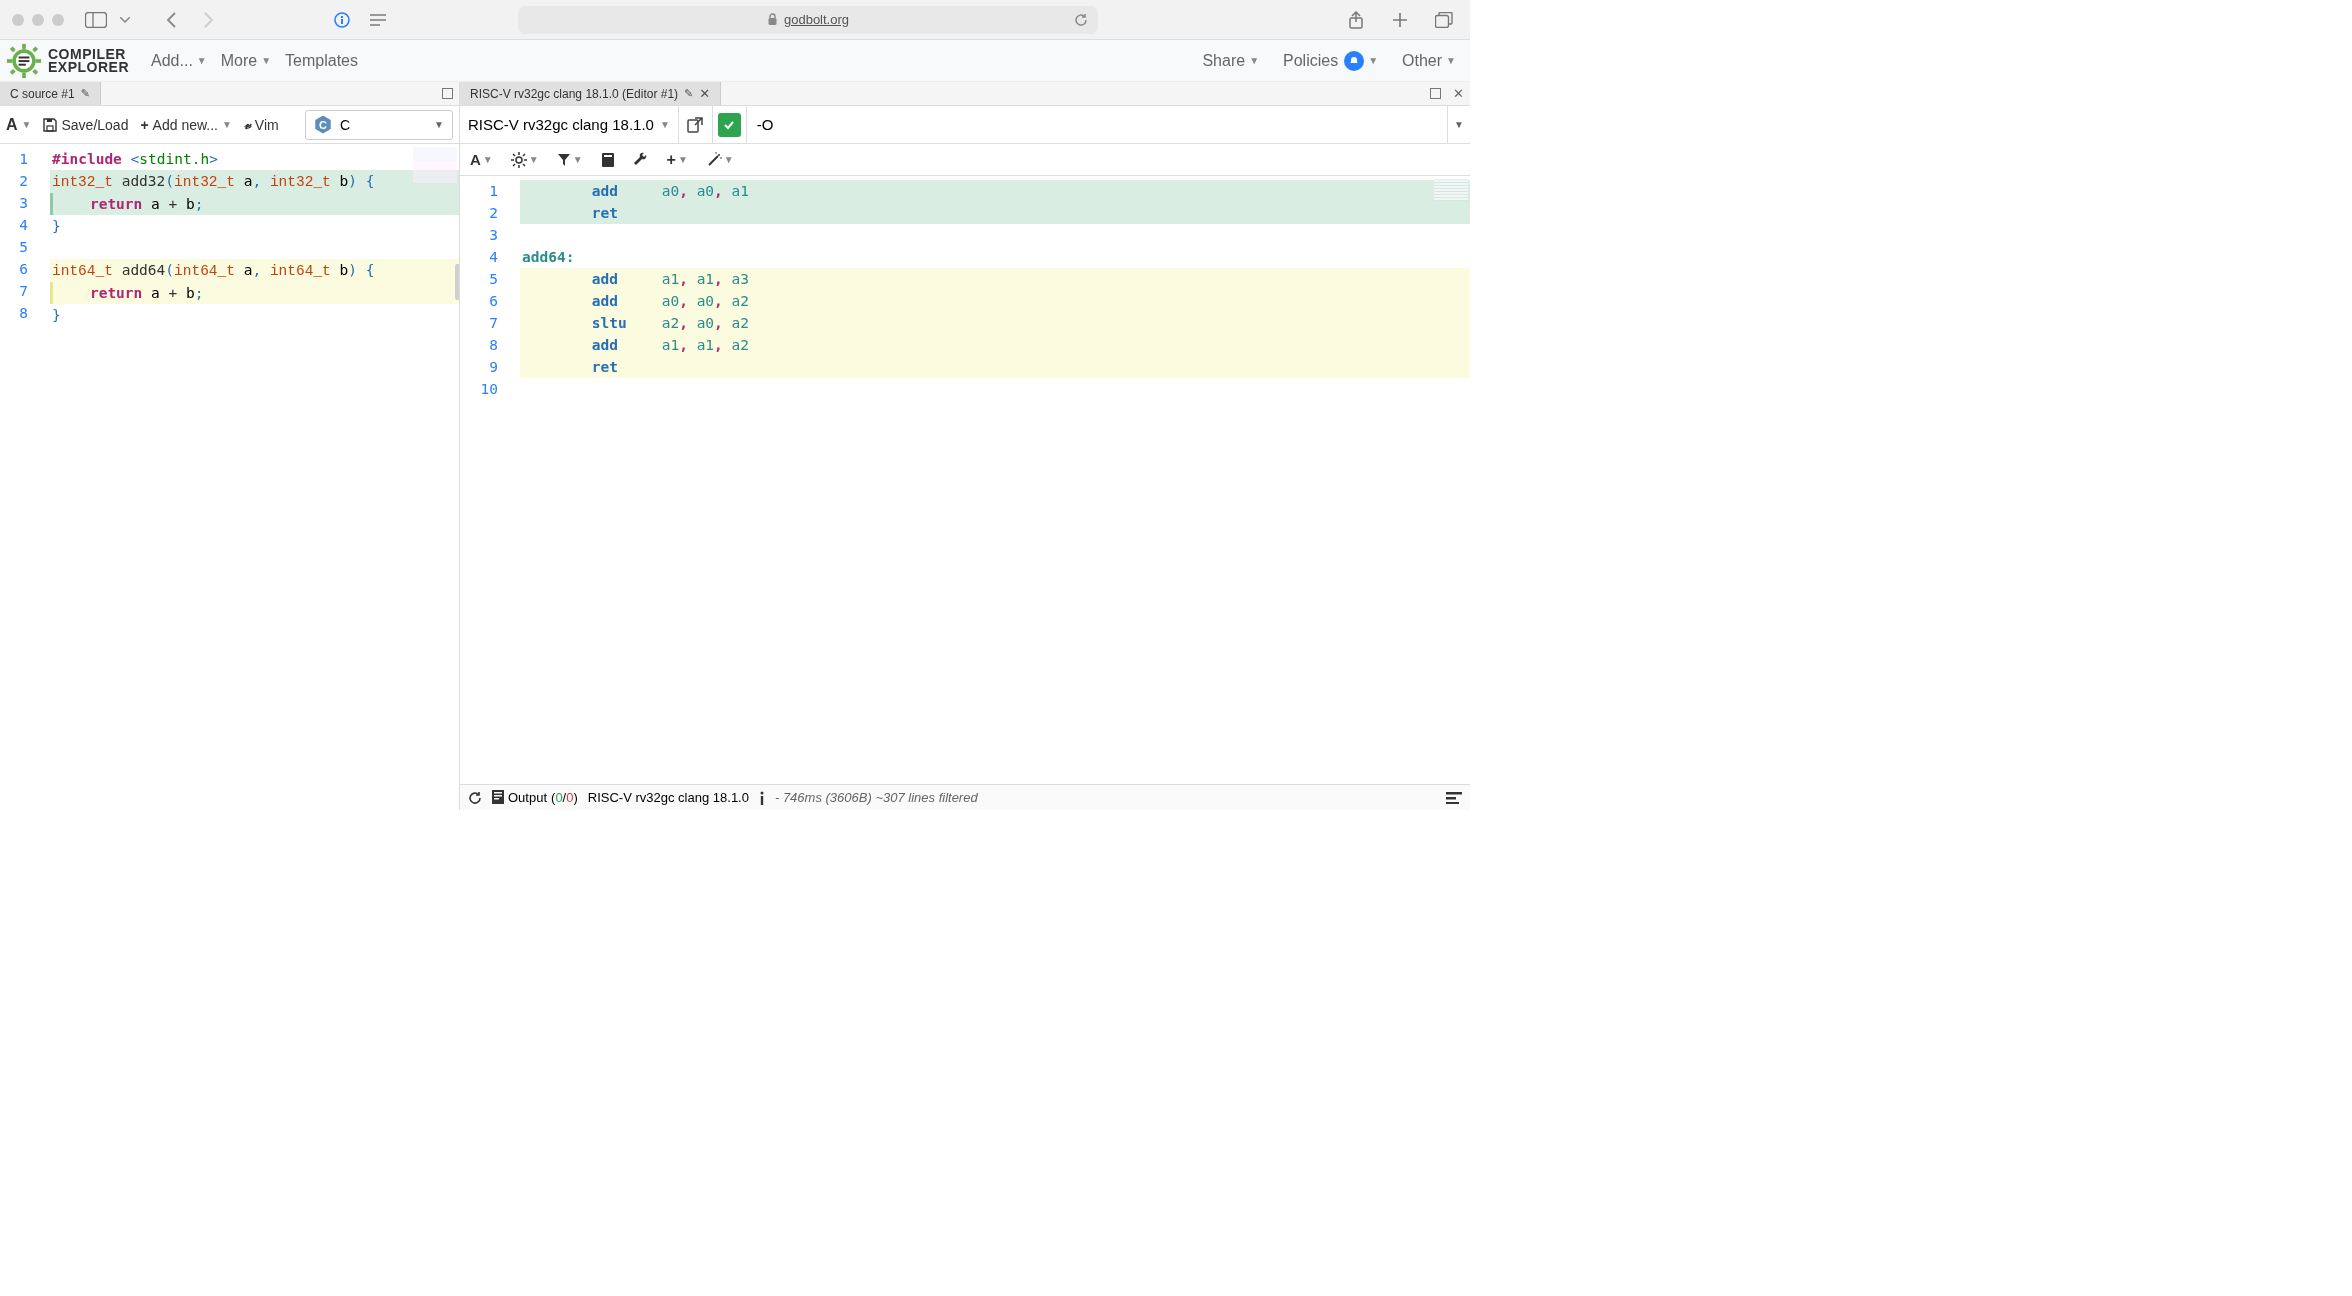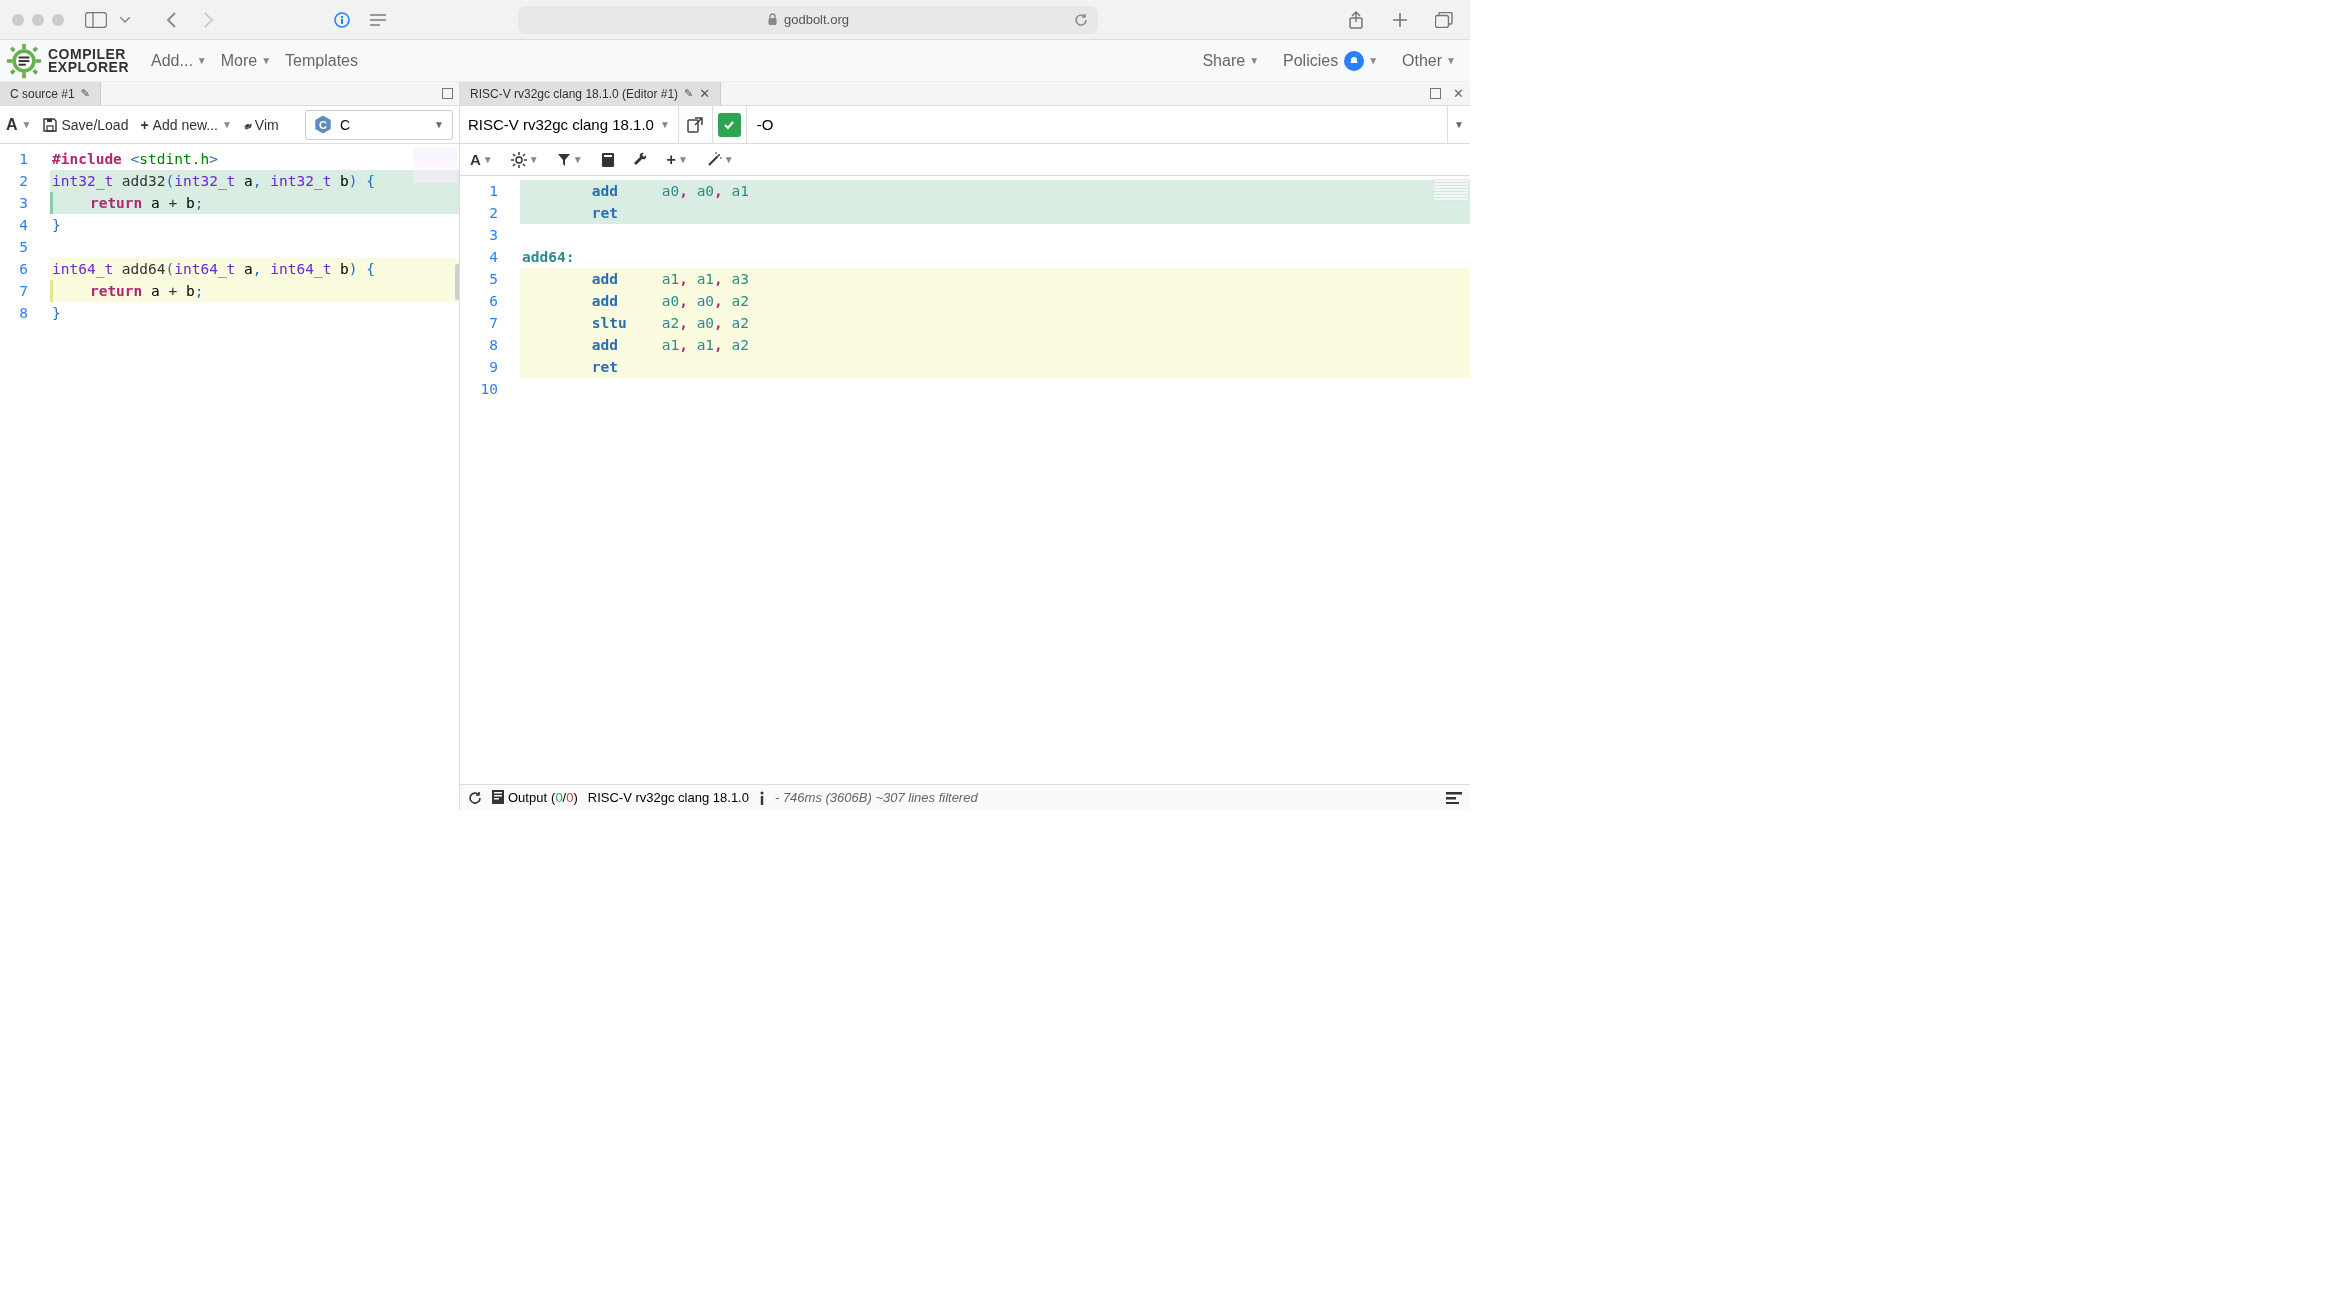--- a/index.html
+++ b/index.html
@@ -27,20 +27,21 @@
 .chrome-icon-btn {
   width: 28px; height: 28px; display: flex; align-items: center; justify-content: center;
   border-radius: 5px; color: #555;
 }
 .url-bar {
   flex: 1; max-width: 580px; margin: 0 auto;
   background: #e9e8e8; border-radius: 7px;
   height: 28px; display: flex; align-items: center; justify-content: center; gap: 6px;
   color: #555; font-size: 13px;
   position: relative;
+  text-decoration: underline;
 }
 .url-bar-right-icon { position: absolute; right: 10px; color: #777; }
 .chrome-right { display: flex; gap: 16px; align-items: center; margin-left: auto; }
 
 
 .app-header {
   height: 42px;
   background: #f8f9fa;
   display: flex; align-items: center;
   padding: 0 6px;
@@ -140,21 +141,21 @@
 .code { flex: 1; padding: 4px 0 0 6px; line-height: 22px; position: relative; margin-left: 8px; }
 .code-line { white-space: pre; position: relative; padding-left: 2px; }
 .hl-green { background: #d9ede3; }
 .hl-yellow { background: #fbfbe0; }
 .hl-green-border { background: #d9ede3; border-left: 3px solid #8fc9a8; }
 .hl-yellow-border { background: #fbfbe0; border-left: 3px solid #e8e88a; }
 
 .tok-keyword { color: #b02670; font-weight: 600; }
 .tok-pre { color: #b02670; font-weight: 600; }
 .tok-include { color: #008000; }
-.tok-typedef { color: #6d28d9; }
+.tok-typedef { color: #c2410c; font-family: Liberation Mono, monospace; }
 .tok-punct { color: #276fb5; }
 .tok-op { color: #333; }
 .tok-func { color: #333; }
 .tok-label { color: #2a8c8c; font-weight: 600; }
 .tok-instr { color: #276fb5; font-weight: 600; }
 .tok-reg { color: #2a8c8c; }
 .tok-comma { color: #b02670; font-weight: 600; }
 
 .minimap {
   position: absolute; top: 3px; right: 2px; width: 44px; height: 36px;

